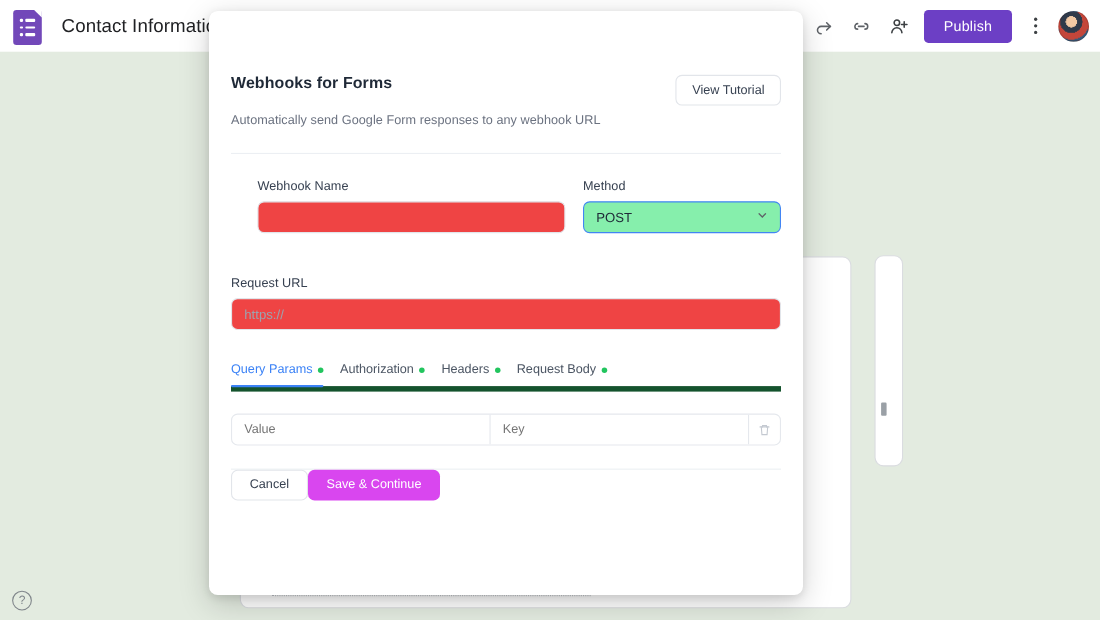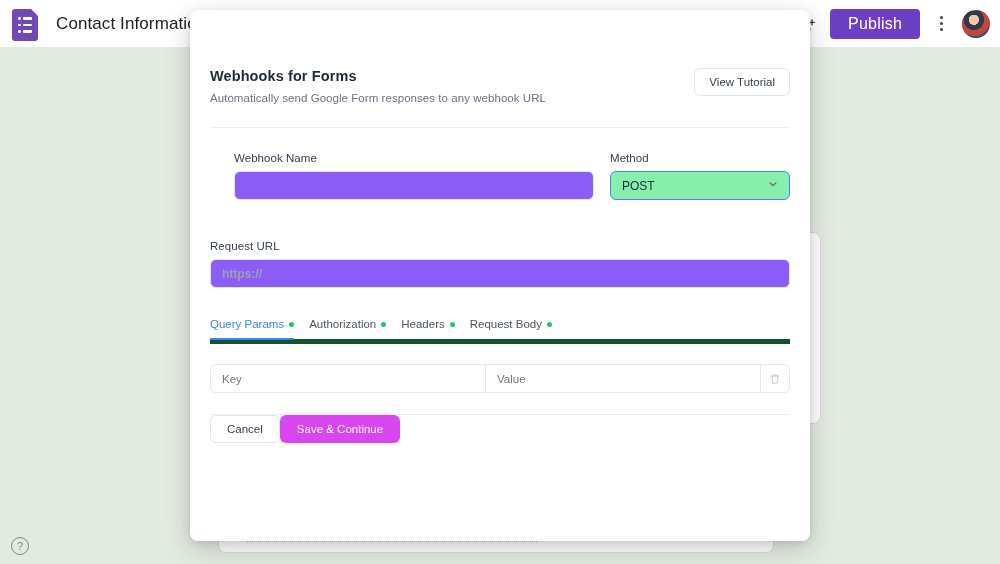--- a/index.html
+++ b/index.html
@@ -44,21 +44,21 @@
   .topbar-right {
     position: absolute; right: 10px; top: 0; height: 47px;
     display: flex; align-items: center; gap: 12px;
   }
   .tb-icon {
     width: 22px; height: 22px; display: flex; align-items: center; justify-content: center;
     color: #5f6368;
   }
   .publish-btn {
     background: #6c3fc5; color: #fff; border: none; border-radius: 4px;
-    font-size: 16px; font-family: inherit; font-weight: 500;
+    font-size: 13px; font-family: inherit; font-weight: 500;
     padding: 0 18px; height: 30px; letter-spacing: .2px;
     display: flex; align-items: center; justify-content: center;
     cursor: pointer;
   }
   .kebab { width: 18px; display: flex; flex-direction: column; align-items: center; gap: 3px; }
   .kebab span { width: 3px; height: 3px; background: #3c4043; border-radius: 50%; display: block; }
   .avatar {
     width: 28px; height: 28px; border-radius: 50%;
     background: radial-gradient(circle at 42% 34%, #f2c9a4 0 22%, #2f3a4a 23% 44%, #c4463a 45% 70%, #3a5a7a 71% 100%);
     border: 1px solid rgba(0,0,0,.12);
@@ -89,47 +89,47 @@
   .help-btn {
     position: absolute; left: 11px; bottom: 9px;
     width: 18px; height: 18px; border-radius: 50%;
     border: 1.5px solid #80868b; color: #80868b;
     font-size: 11px; display: flex; align-items: center; justify-content: center;
     line-height: 1;
   }
 
   
   .modal {
-    position: absolute; left: 190px; top: 10px; width: 620px; height: 531px;
+    position: absolute; left: 190px; top: 10px; width: 540px; height: 531px;
     background: #ffffff; border-radius: 8px;
     box-shadow: 0 8px 28px rgba(0,0,0,.18), 0 2px 8px rgba(0,0,0,.10);
     overflow: hidden;
   }
   .modal-inner { padding: 58px 20px 0 20px; }
 
   .m-head { display: flex; align-items: flex-start; justify-content: space-between; }
   .m-title { font-size: 14.5px; font-weight: bold; color: #1f2937; letter-spacing: .1px; }
-  .m-sub { font-size: 11.5px; color: #6b7280; margin-top: 8px; letter-spacing: .05px; }
+  .m-sub { font-size: 11.5px; color: #6b7280; margin-top: 20px; letter-spacing: .05px; }
   .tutorial-btn {
     background: #fff; border: 1px solid #e2e5ea; border-radius: 6px;
     font-size: 11.5px; color: #374151; font-family: inherit;
     padding: 0 14px; height: 28px; cursor: pointer;
     display: flex; align-items: center; white-space: nowrap;
   }
   .divider { height: 1px; background: #eceff3; margin: 23px 0 0 0; }
 
   .field-label { font-size: 11.5px; color: #374151; margin-bottom: 7px; letter-spacing: .05px; }
   .row-2 { display: flex; gap: 16px; margin-top: 24px; }
   .col-name { flex: 1 1 auto; margin-left: 24px; }
   .col-method { width: 180px; flex: 0 0 180px; }
 
   .text-input {
     width: 100%; height: 29px; border: 1px solid #e2e5ea; border-radius: 6px;
-    background: #8b5cf6; font-size: 12px; font-family: inherit; color: #1f2937;
-    padding: 0 11px; outline: none; font-weight: bold;
+    background: #ef4444; font-size: 12px; font-family: inherit; color: #1f2937;
+    padding: 0 11px; outline: none;
   }
   .text-input::placeholder { color: #9ca3af; }
 
   .select-wrap { position: relative; }
   .select-box {
     width: 100%; height: 29px; border: 1.5px solid #4285f4; border-radius: 6px;
     background: #86efac; font-size: 12px; color: #1f2937;
     padding: 0 11px; display: flex; align-items: center;
     cursor: pointer;
   }
@@ -335,22 +335,22 @@
             <span>Headers</span>
             <span class="dot" style="background: rgb(34, 197, 94);"></span>
           </div>
           <div class="tab">
             <span>Request Body</span>
             <span class="dot" style="background: rgb(34, 197, 94);"></span>
           </div>
         </div>
 
       <div class="kv-row">
+        <input class="kv-input kv-val" type="text" placeholder="Value" style="">
         <input class="kv-input kv-key" type="text" placeholder="Key" style="">
-        <input class="kv-input kv-val" type="text" placeholder="Value" style="">
         <span class="kv-del">
           <svg viewBox="0 0 24 24" width="14" height="14" fill="none" stroke="currentColor" stroke-width="1.7" stroke-linecap="round">
             <path d="M5 7h14"></path>
               <path d="M9 7V5h6v2"></path>
               <path d="M7 7l1 12h8l1-12"></path>
           </svg>
         </span>
       </div>
 
       <div class="footer-divider"></div>

